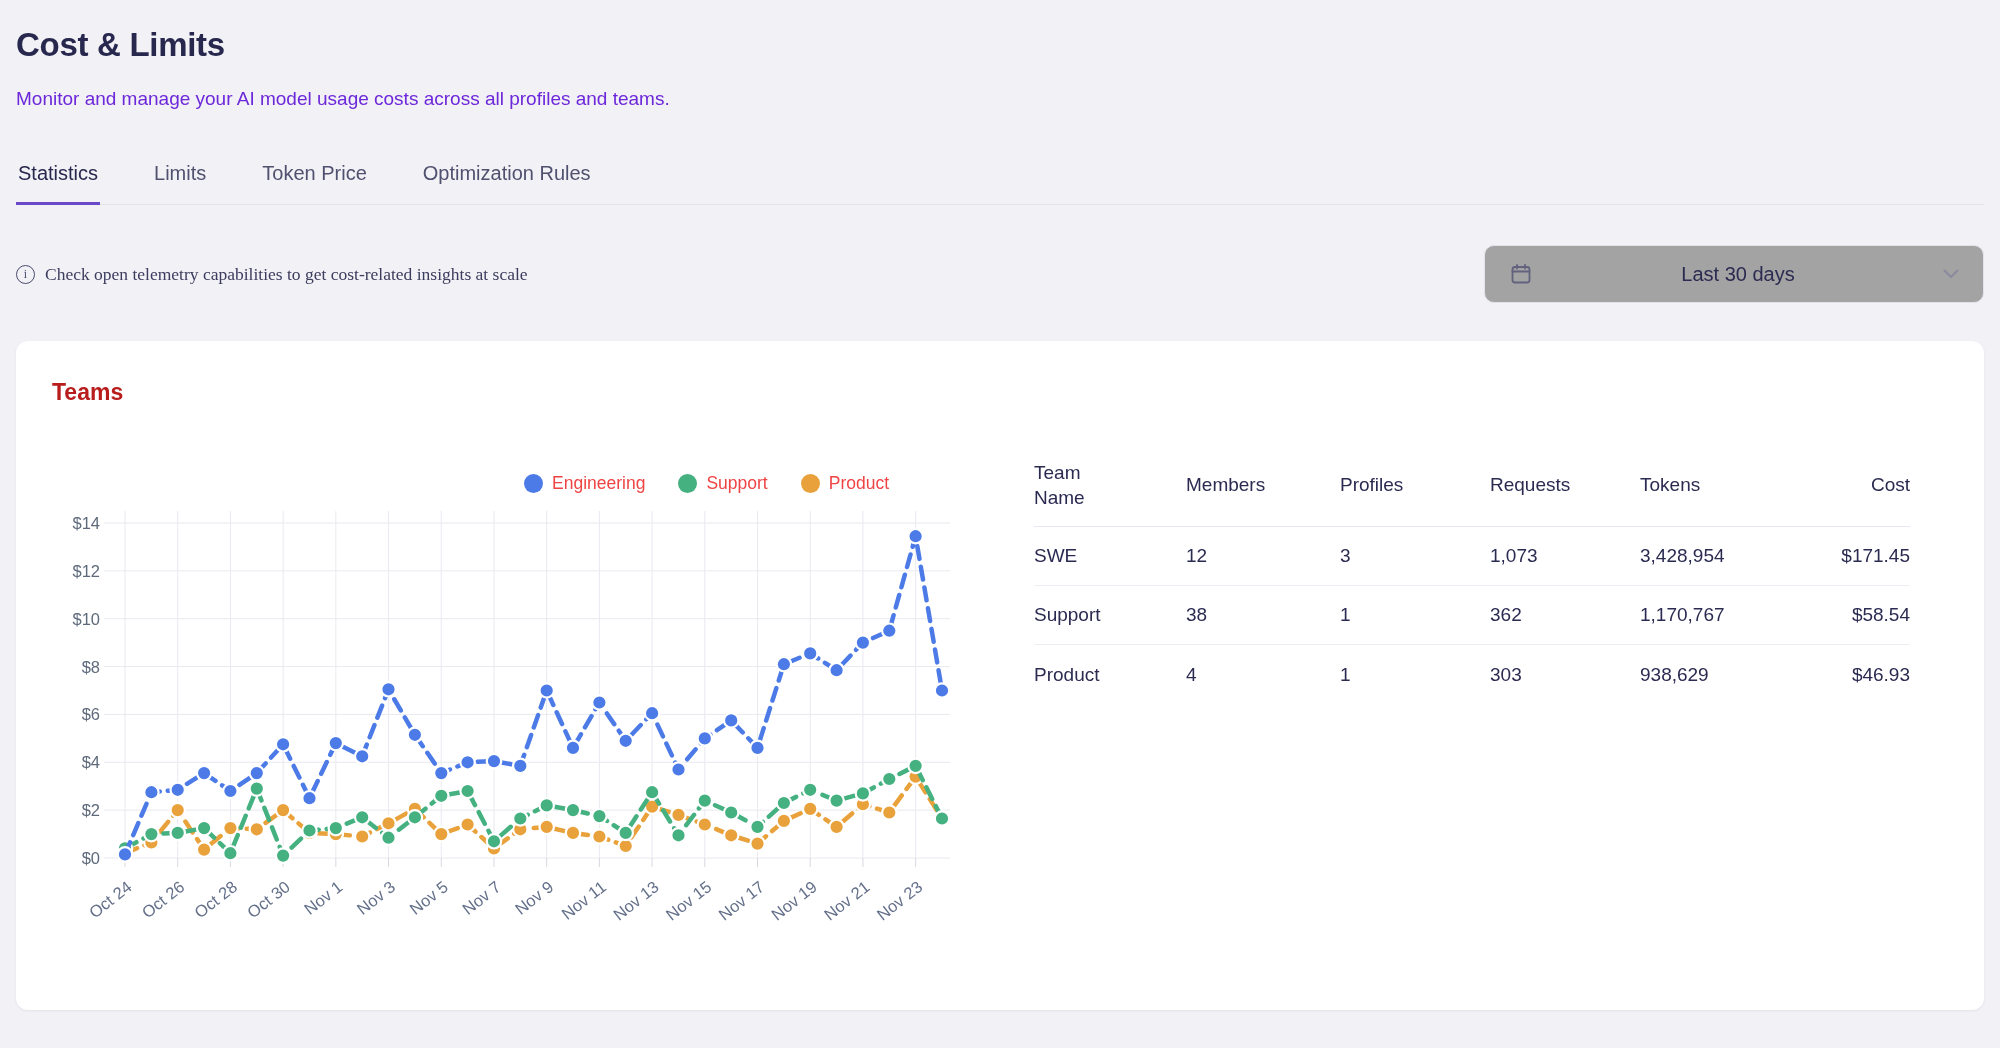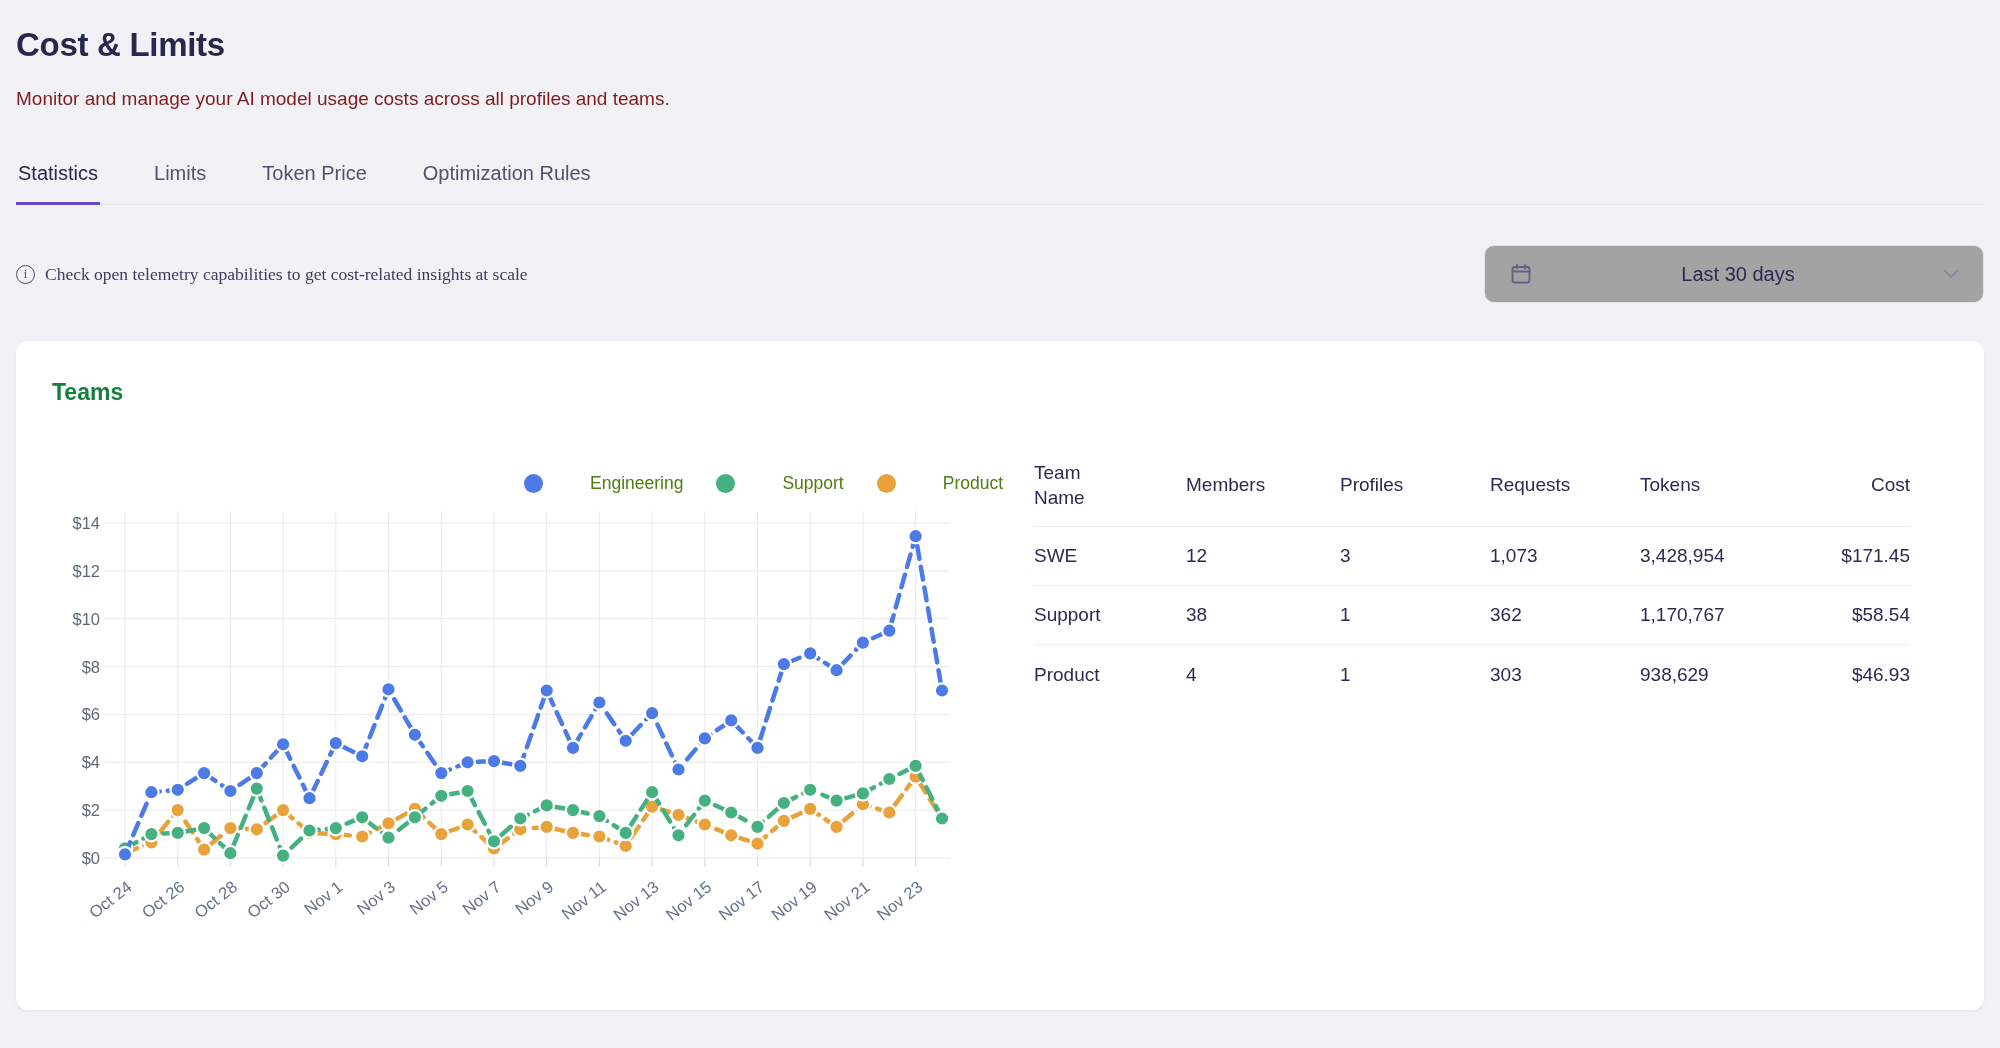--- a/index.html
+++ b/index.html
@@ -15,21 +15,21 @@
   .page-title {
     margin-top:26px;
     font-size:33px;
     font-weight:700;
     letter-spacing:-0.3px;
     color:#28284e;
   }
   .page-subtitle {
     margin-top:24px;
     font-size:19px;
-    color:#7f1d1d;
+    color:#6d28d9;
   }
 
   
   .tabs {
     display:flex; gap:52px;
     margin-top:44px;
     border-bottom:1px solid #e3e3ec;
   }
   .tab {
     font-size:20px;
@@ -83,31 +83,31 @@
   .card {
     margin-top:38px;
     height:669px;
     background:#ffffff;
     border-radius:12px;
     box-shadow:0 1px 3px rgba(40,40,80,0.07);
     position:relative;
   }
   .card-title {
     position:absolute; left:36px; top:38px;
-    font-size:23px; font-weight:700; color:#15803d;
+    font-size:23px; font-weight:700; color:#b91c1c;
   }
 
   
   .legend {
     position:absolute; left:508px; top:132px;
     display:flex; gap:33px; align-items:center;
   }
   .legend-item { display:flex; align-items:center; gap:9px; cursor:pointer; }
   .legend-dot { width:19px; height:19px; border-radius:50%; }
-  .legend-label { font-size:17.5px; color:#4d7c0f;margin-left:38px; }
+  .legend-label { font-size:17.5px; color:#ef4444; }
 
   .chart-wrap { position:absolute; left:22px; top:162px; }
 
   
   .teams-table {
     position:absolute;
     left:1018px; top:102px;
     width:876px;
     font-size:19px;
   }

